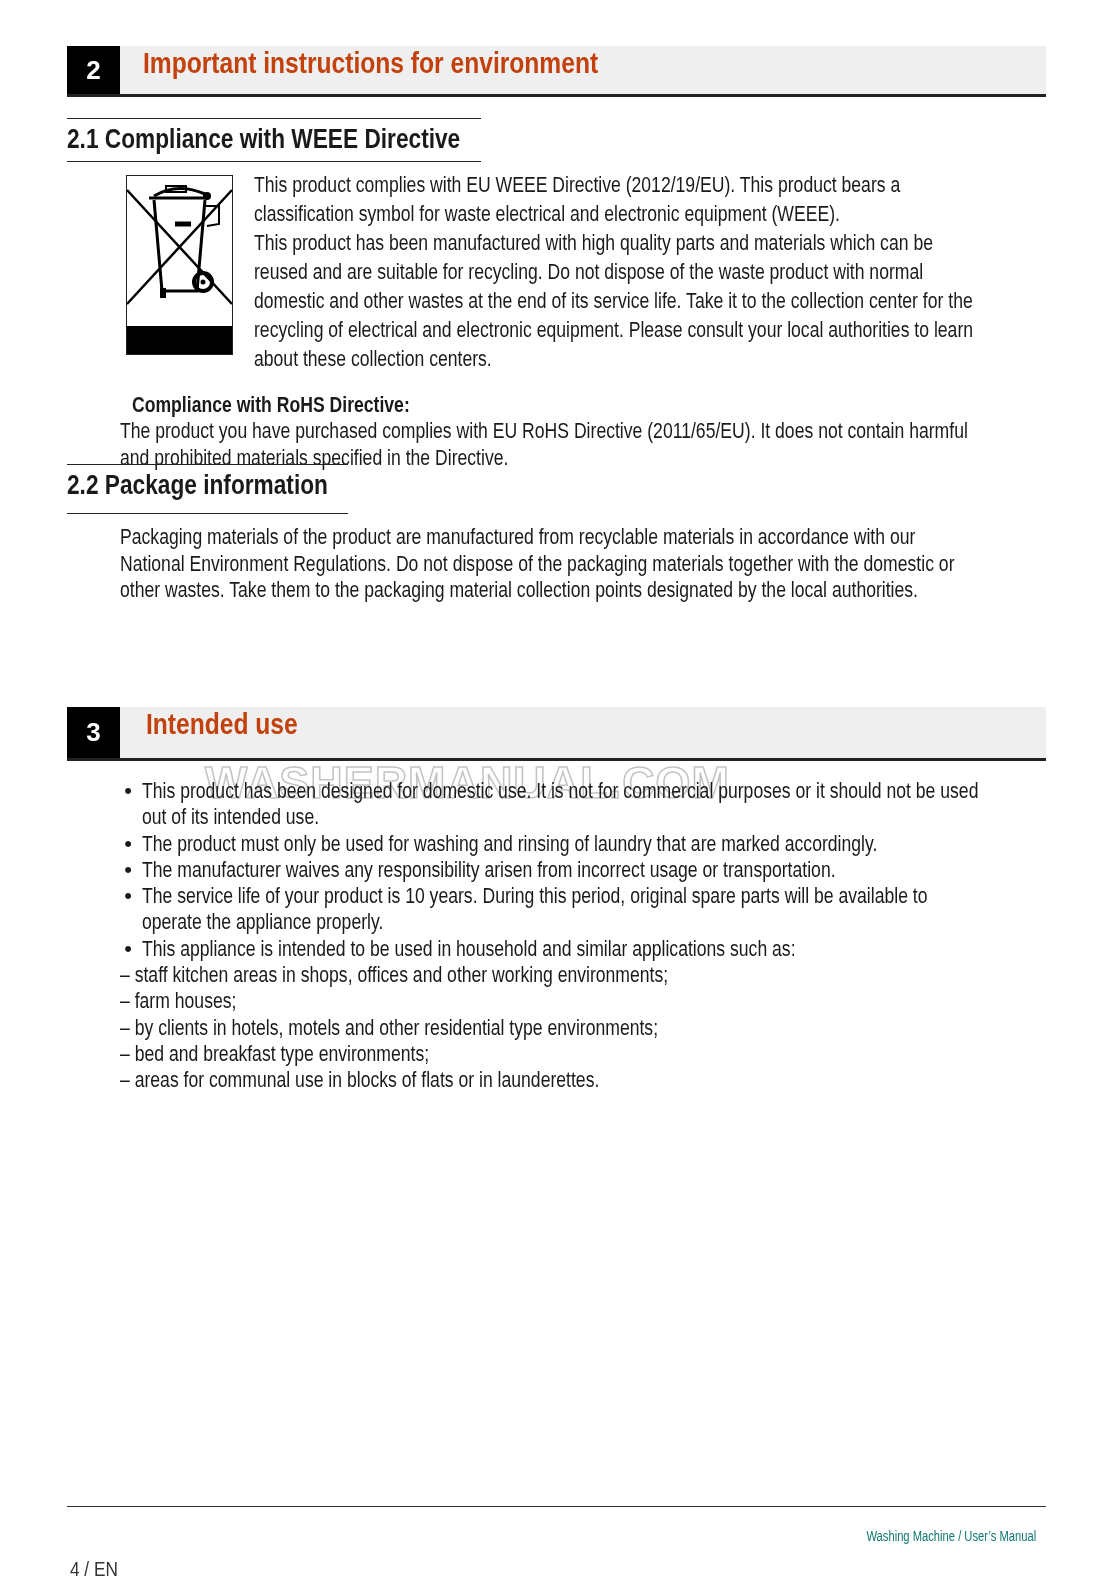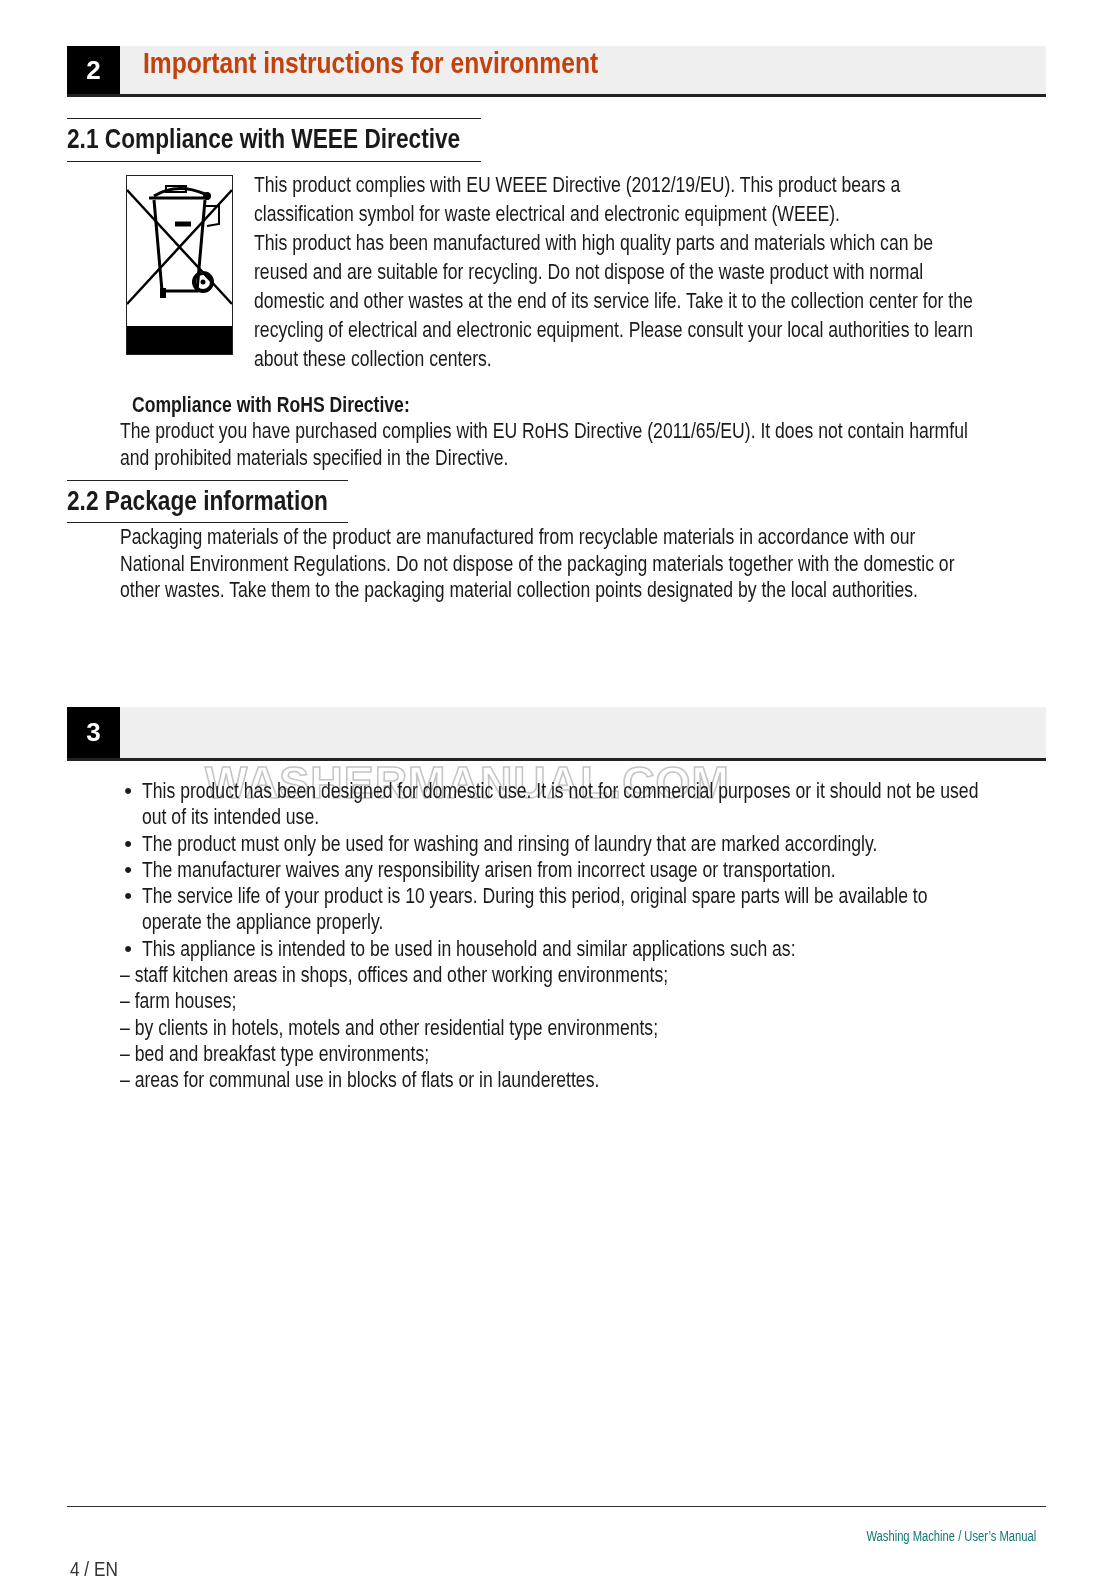--- a/index.html
+++ b/index.html
@@ -127,32 +127,35 @@
 </div>
 
 <div class="bold-label" style="left:120px;top:392px;margin-left:12px;">
   <span>Compliance with RoHS Directive:</span>
 </div>
 <div class="para para-tight" style="left:120px;top:418px;">
   <span class="line">The product you have purchased complies with EU RoHS Directive (2011/65/EU).  It does not contain harmful</span>
   <span class="line">and prohibited materials specified in the Directive.</span>
 </div>
 
-<div class="sub-head" style="top:480px;width:281px;height:43px;line-height:40px;">
+<div class="sub-head" style="top:464px;width:281px;height:50px;line-height:40px;">
   <span>2.2 Package information</span>
 </div>
 
 <div class="para para-tight" style="left:120px;top:524px;">
   <span class="line">Packaging materials of the product are manufactured from recyclable materials in accordance with our</span>
   <span class="line">National Environment Regulations. Do not dispose of the packaging materials together with the domestic or</span>
   <span class="line">other wastes. Take them to the packaging material collection points designated by the local authorities.</span>
 </div>
 
 <div class="sec-bar" style="top:707px;height:54px;">
   <div class="sec-num">3</div>
+  <div class="sec-title" style="left:79px;">
+      <span>Intended use</span>
+    </div>
 </div>
 
 <div class="watermark"><span>WASHERMANUAL.COM</span></div>
 
 <div class="list" id="intended-list">
     <div class="row">
       <span class="bullet">•</span>
       <span class="txt">This product has been designed for domestic use. It is not for commercial purposes or it should not be used</span>
     </div>
     <div class="row">

